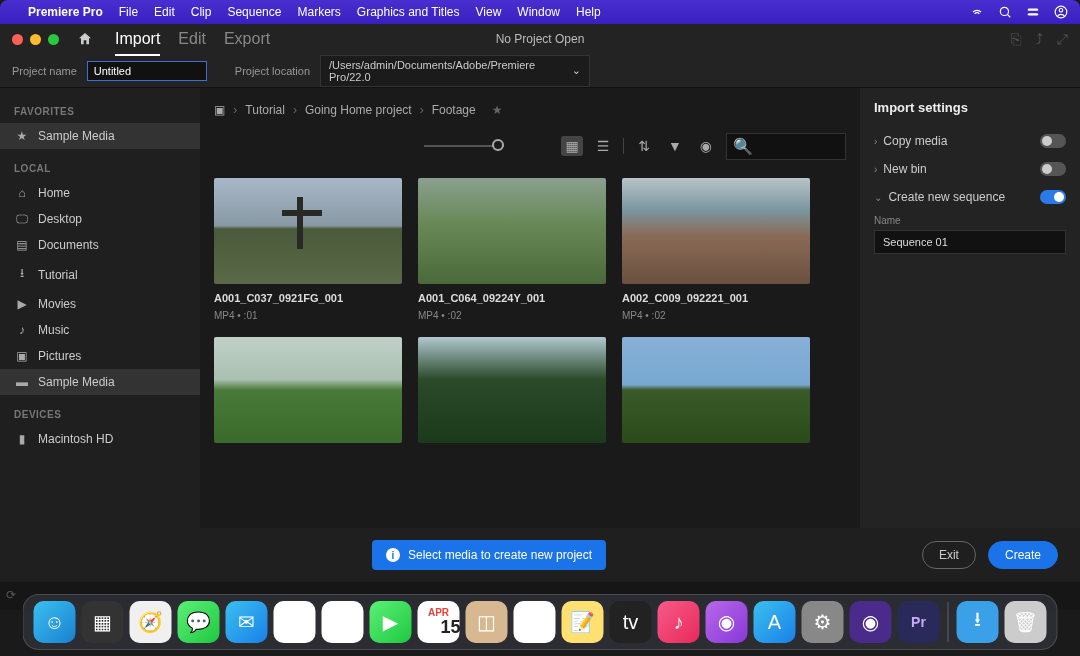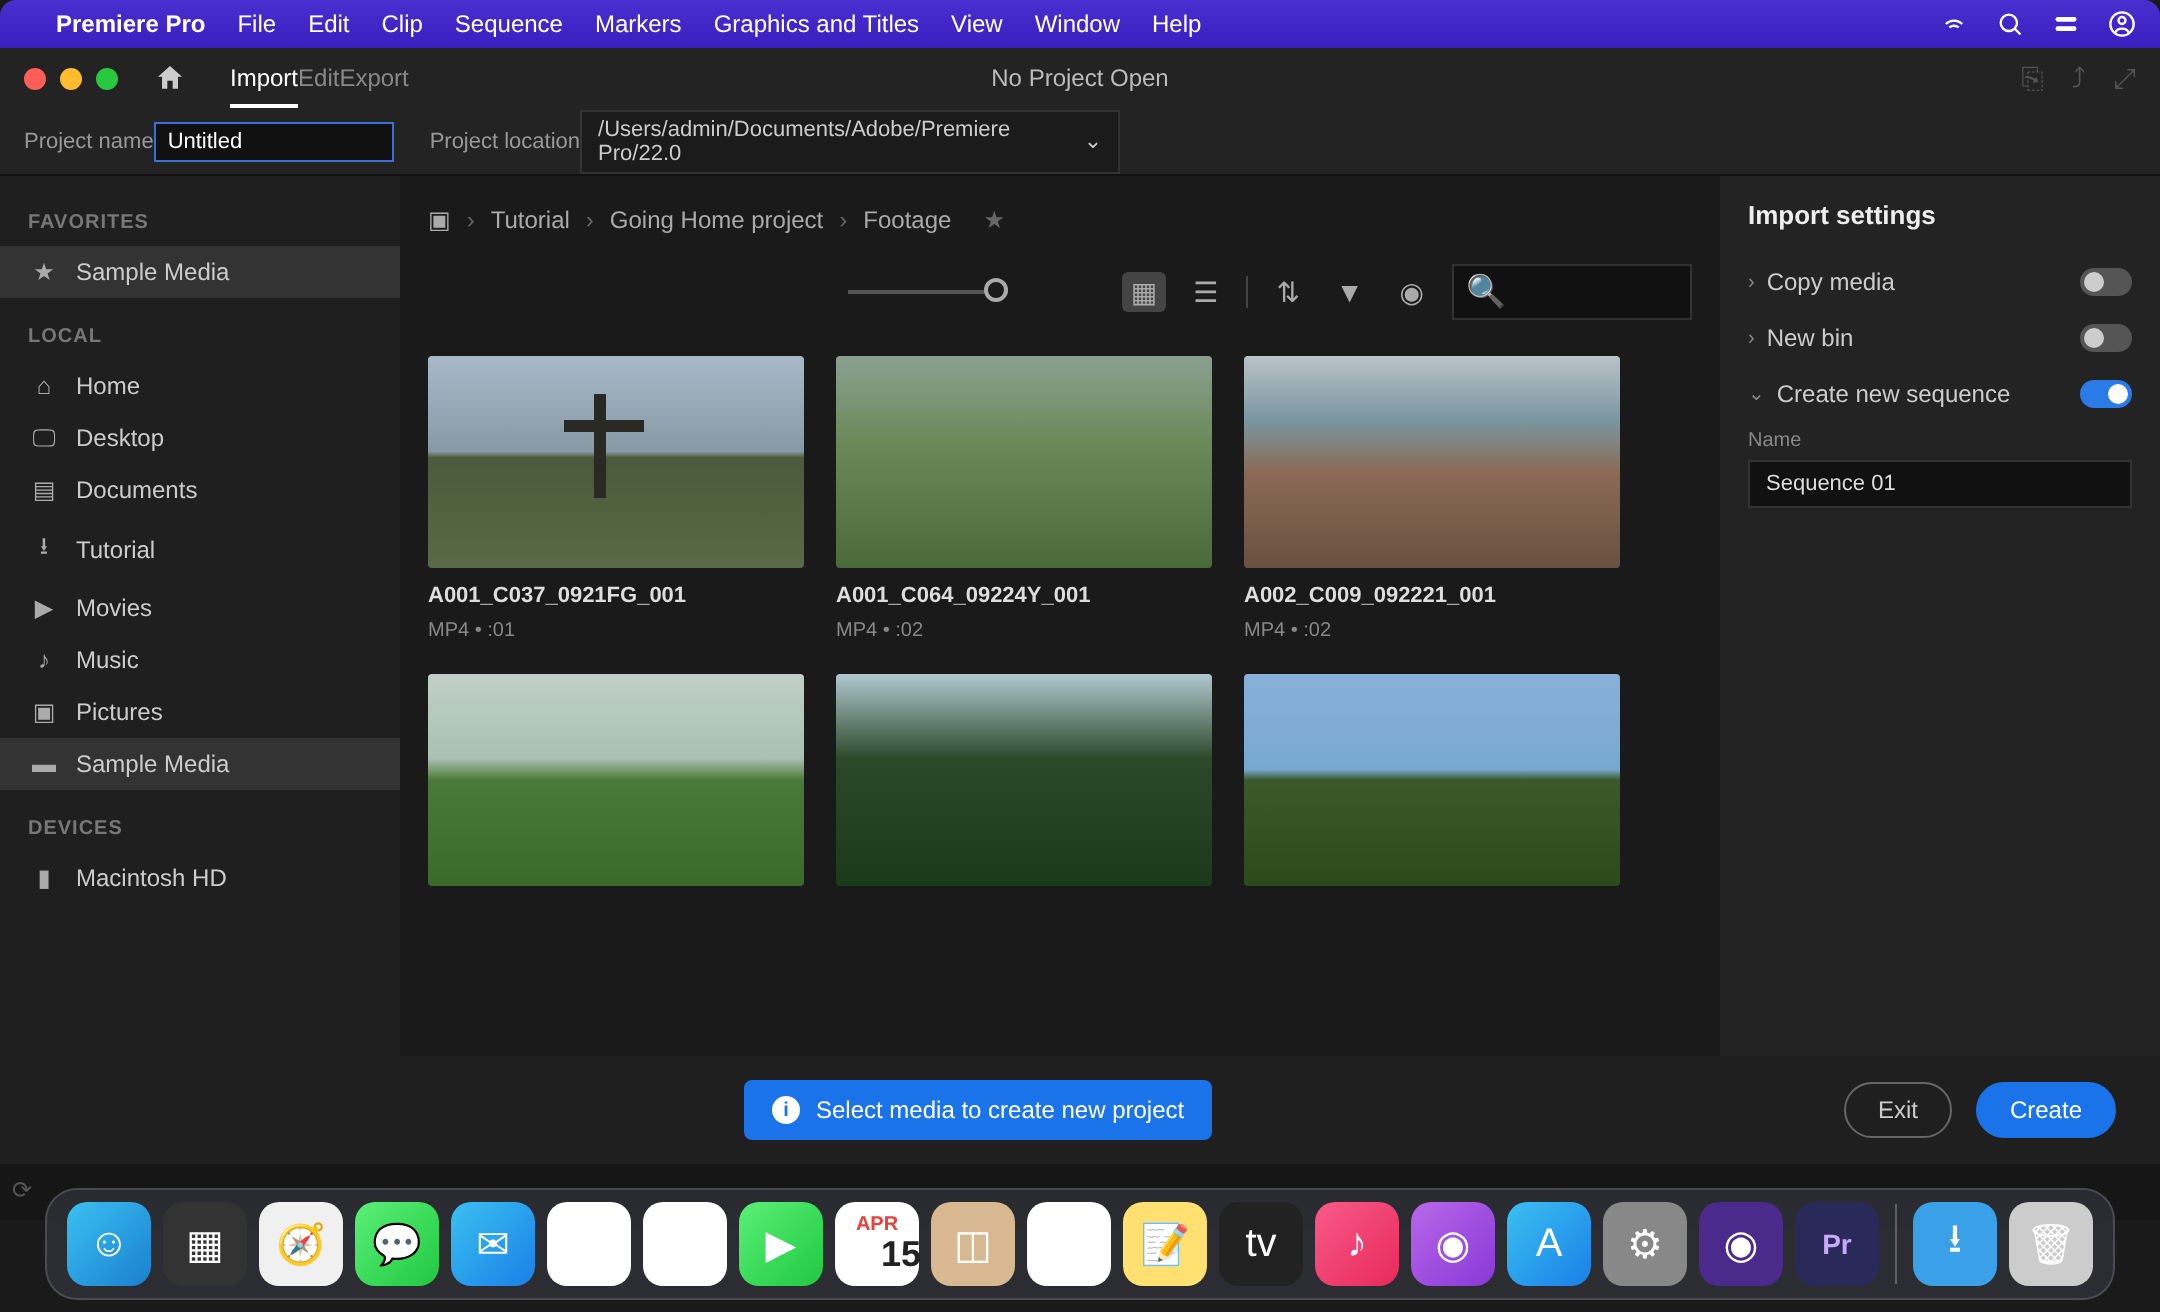--- a/index.html
+++ b/index.html
@@ -11,28 +11,28 @@
 .menubar .appname { font-weight: 600; }
 .menubar .menuitem { cursor: pointer; }
 .menubar .right { margin-left: auto; display: flex; gap: 14px; align-items: center; }
 
 
 .win-chrome { height: 30px; background: #232323; display: flex; align-items: center; padding: 0 12px; gap: 8px; position: relative; }
 .traffic { display: flex; gap: 7px; }
 .traffic span { width: 11px; height: 11px; border-radius: 50%; display: inline-block; }
 .tl-red { background: #ff5f57; } .tl-yel { background: #febc2e; } .tl-grn { background: #28c840; }
 .home-icon { margin-left: 10px; color: #ccc; font-size: 14px; }
-.tabs { display: flex; margin-left: 14px; font-size: 12px; color: #888; }
+.tabs { display: flex; gap: 18px; margin-left: 14px; font-size: 16px; color: #888; }
 .tabs .active { color: #fff; border-bottom: 2px solid #fff; padding-bottom: 6px; margin-bottom: -8px; }
 .tabs span { cursor: pointer; }
 .win-title { position: absolute; left: 50%; transform: translateX(-50%); color: #bbb; font-size: 12px; }
 .win-right { margin-left: auto; display: flex; gap: 14px; color: #555; font-size: 14px; }
 
 
-.project-row { height: 34px; background: #232323; display: flex; align-items: center; padding: 0 12px; gap: 0; font-size: 11px; color: #999; border-bottom: 1px solid #111; }
+.project-row { height: 34px; background: #232323; display: flex; align-items: center; padding: 0 12px; gap: 10px; font-size: 11px; color: #999; border-bottom: 1px solid #111; }
 .project-row input.pn { background: #111; border: 1px solid #3a6fd8; color: #fff; padding: 3px 6px; font-size: 11px; width: 120px; }
 .project-row .loc-select { background: #1b1b1b; border: 1px solid #333; color: #ccc; padding: 3px 8px; font-size: 11px; width: 270px; display: flex; justify-content: space-between; align-items: center; }
 
 
 .main { display: flex; height: 440px; }
 .sidebar { width: 200px; background: #1f1f1f; padding: 12px 0; overflow-y: auto; font-size: 12px; color: #ccc; }
 .sb-section { padding: 6px 14px; color: #777; font-size: 10px; font-weight: 600; letter-spacing: 0.5px; }
 .sb-item { padding: 6px 14px; display: flex; align-items: center; gap: 8px; cursor: pointer; }
 .sb-item.active { background: #333; }
 .sb-item .ic { width: 16px; text-align: center; color: #aaa; font-size: 12px; }

